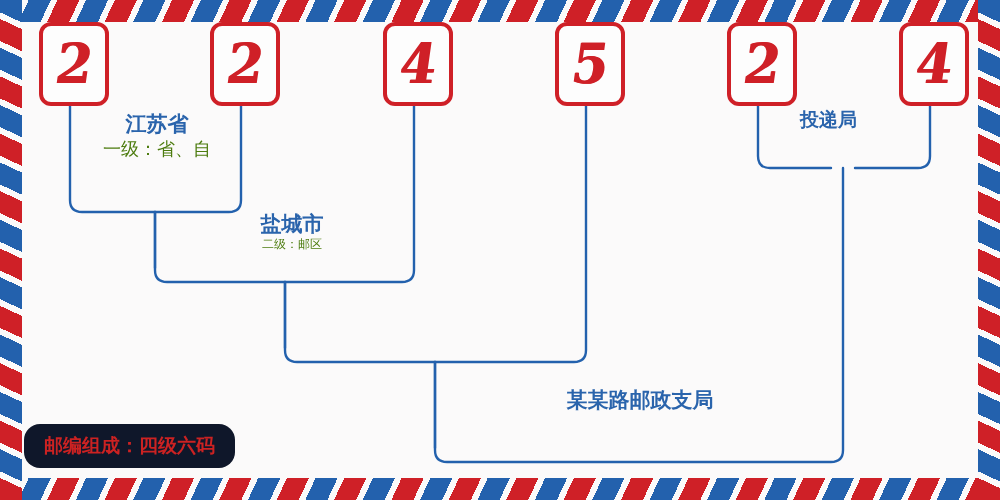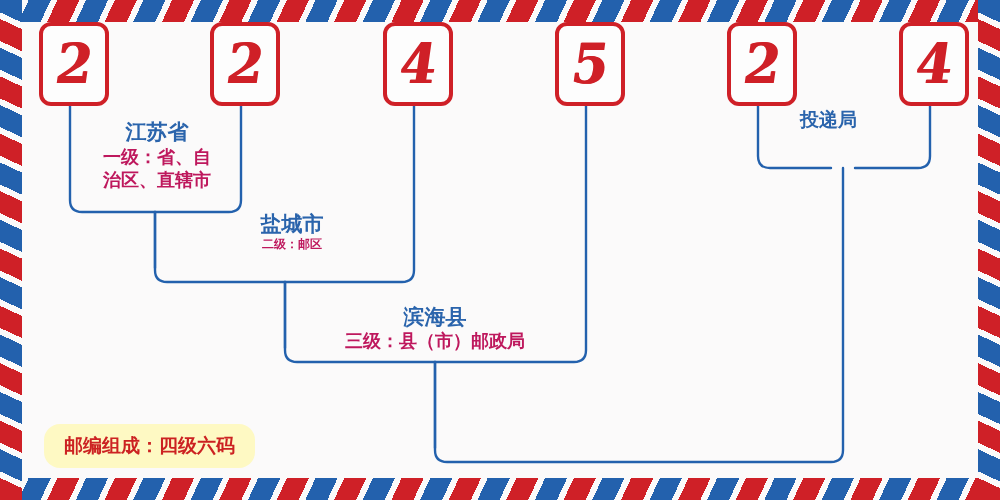--- a/index.html
+++ b/index.html
@@ -58,47 +58,47 @@
   #wires{position:absolute;left:0;top:0;width:1000px;height:500px;z-index:12;}
 
   
   .lbl{position:absolute;z-index:24;text-align:center;line-height:1.18;}
   .lbl .t1{
     font-family:"DejaVu Serif","Liberation Serif",serif;
     font-weight:700;color:#2a64ac;white-space:nowrap;
   }
   .lbl .t2{
     font-family:"DejaVu Sans","Liberation Sans",sans-serif;
-    font-weight:700;color:#be185d;
+    font-weight:400;color:#4d7c0f;
   }
 
-  #lbl-l1{left:66px;top:112px;width:182px;margin-top:8px;}
+  #lbl-l1{left:66px;top:112px;width:182px;}
   #lbl-l1 .t1{font-size:21px;}
   #lbl-l1 .t2{font-size:18px;line-height:1.3;}
 
   #lbl-l2{left:196px;top:212px;width:192px;}
   #lbl-l2 .t1{font-size:21px;}
   #lbl-l2 .t2{font-size:12px;}
 
   #lbl-l3{left:300px;top:305px;width:270px;}
   #lbl-l3 .t1{font-size:21px;}
   #lbl-l3 .t2{font-size:18px;}
 
   #lbl-l4{left:480px;top:388px;width:320px;}
   #lbl-l4 .t1{font-size:21px;}
   #lbl-l4 .t2{font-size:18px;}
 
   #lbl-top{left:760px;top:108px;width:137px;}
   #lbl-top .t1{font-size:19px;}
 
   
   #legend{
-    position:absolute;left:44px;top:424px;
+    position:absolute;left:24px;top:424px;
     padding:9px 20px;border-radius:16px;
-    background:#fef9c3;z-index:26;
+    background:#0f172a;z-index:26;
   }
   #legend span{
     font-family:"DejaVu Serif","Liberation Serif",serif;
     font-size:19px;font-weight:700;color:#cc2222;white-space:nowrap;
   }
 </style>
 </head>
 <body>
 
 <div id="stage">
@@ -147,33 +147,29 @@
     <span class="digit-glyph">4</span>
   </div>
 
   <div class="lbl" id="lbl-top">
     <div class="t1">投递局</div>
   </div>
 
   <div class="lbl" id="lbl-l1">
     <div class="t1">江苏省</div>
     <div class="t2">一级：省、自</div>
-    <div class="t2">治区、直辖市</div>
   </div>
 
   <div class="lbl" id="lbl-l2">
     <div class="t1">盐城市</div>
     <div class="t2">二级：邮区</div>
   </div>
 
-  <div class="lbl" id="lbl-l3">
-    <div class="t1">滨海县</div>
-    <div class="t2">三级：县（市）邮政局</div>
-  </div>
 
   <div class="lbl" id="lbl-l4">
+    <div class="t1">某某路邮政支局</div>
   </div>
 
   <div id="legend">
     <span>邮编组成：四级六码</span>
   </div>
 
 </div>
 
 </body></html>

